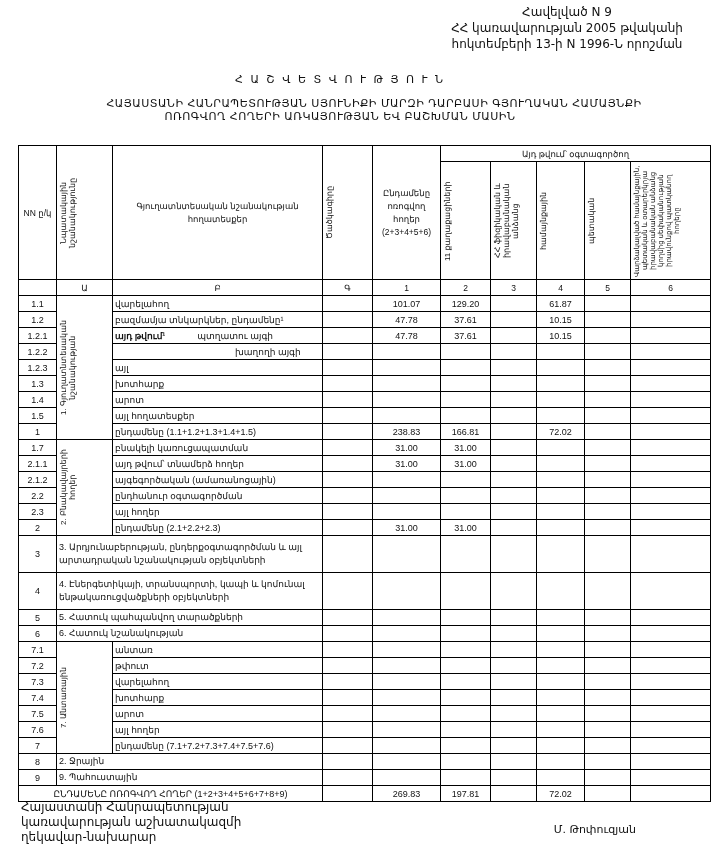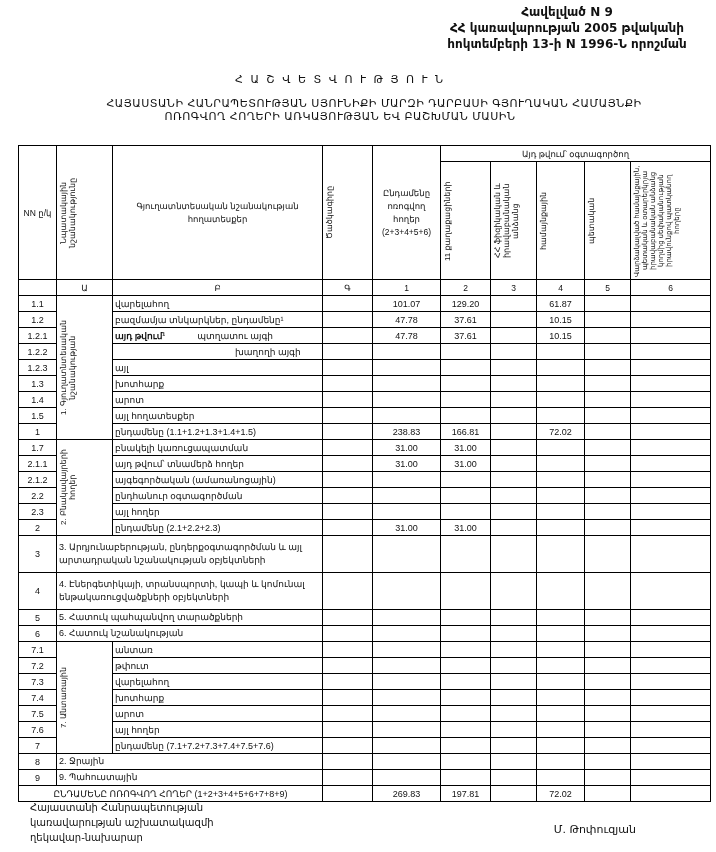--- a/index.html
+++ b/index.html
@@ -1,30 +1,30 @@
 <!DOCTYPE html>
 <html><head>
 <meta charset="utf-8">
 <style>
   html,body{margin:0;padding:0;background:#fff;}
   body{width:716px;height:852px;position:relative;overflow:hidden;font-family:"DejaVu Sans",sans-serif;color:#111;}
-  .annex{position:absolute;right:4px;top:4px;width:290px;text-align:center;font-size:12px;font-weight:bold;line-height:16px;}
+  .annex{position:absolute;right:4px;top:4px;width:290px;text-align:center;font-size:12px;font-weight:normal;line-height:16px;}
   .title{position:absolute;left:0;width:680px;text-align:center;font-size:11px;letter-spacing:2px;}
   .t1{top:73px;}
   .t2{top:97px;font-size:11px;letter-spacing:0.5px;padding-left:34px;}
   .t3{top:110px;font-size:11px;letter-spacing:0.5px;}
   table.grid{position:absolute;left:18px;top:145px;border-collapse:collapse;table-layout:fixed;font-family:"Liberation Sans",sans-serif;font-size:9px;}
   table.grid td{border:1px solid #000;padding:0 2px;height:15px;overflow:hidden;white-space:nowrap;vertical-align:middle;}
   .c{text-align:center;}
   .vt{writing-mode:vertical-rl;transform:rotate(180deg);text-align:center;white-space:normal;font-size:8px;line-height:9px;}
   .hdr td{font-size:8.5px;margin-left:40px;}
   .thick td{border-top:2px solid #000;}
   .num{text-align:center;}
   .wrap{white-space:normal !important;line-height:13px;}
-  .sig{position:absolute;left:30px;top:800px;font-size:10px;line-height:15px;}
+  .sig{position:absolute;left:21px;top:800px;font-size:12px;line-height:15px;}
   .sign{position:absolute;right:80px;top:823px;font-size:11px;}
 </style>
 </head>
 <body>
 
 <div class="annex">
   <div>Հավելված N 9</div>
   <div>ՀՀ կառավարության 2005 թվականի</div>
   <div>հոկտեմբերի 13-ի N 1996-Ն որոշման</div>
 </div>

